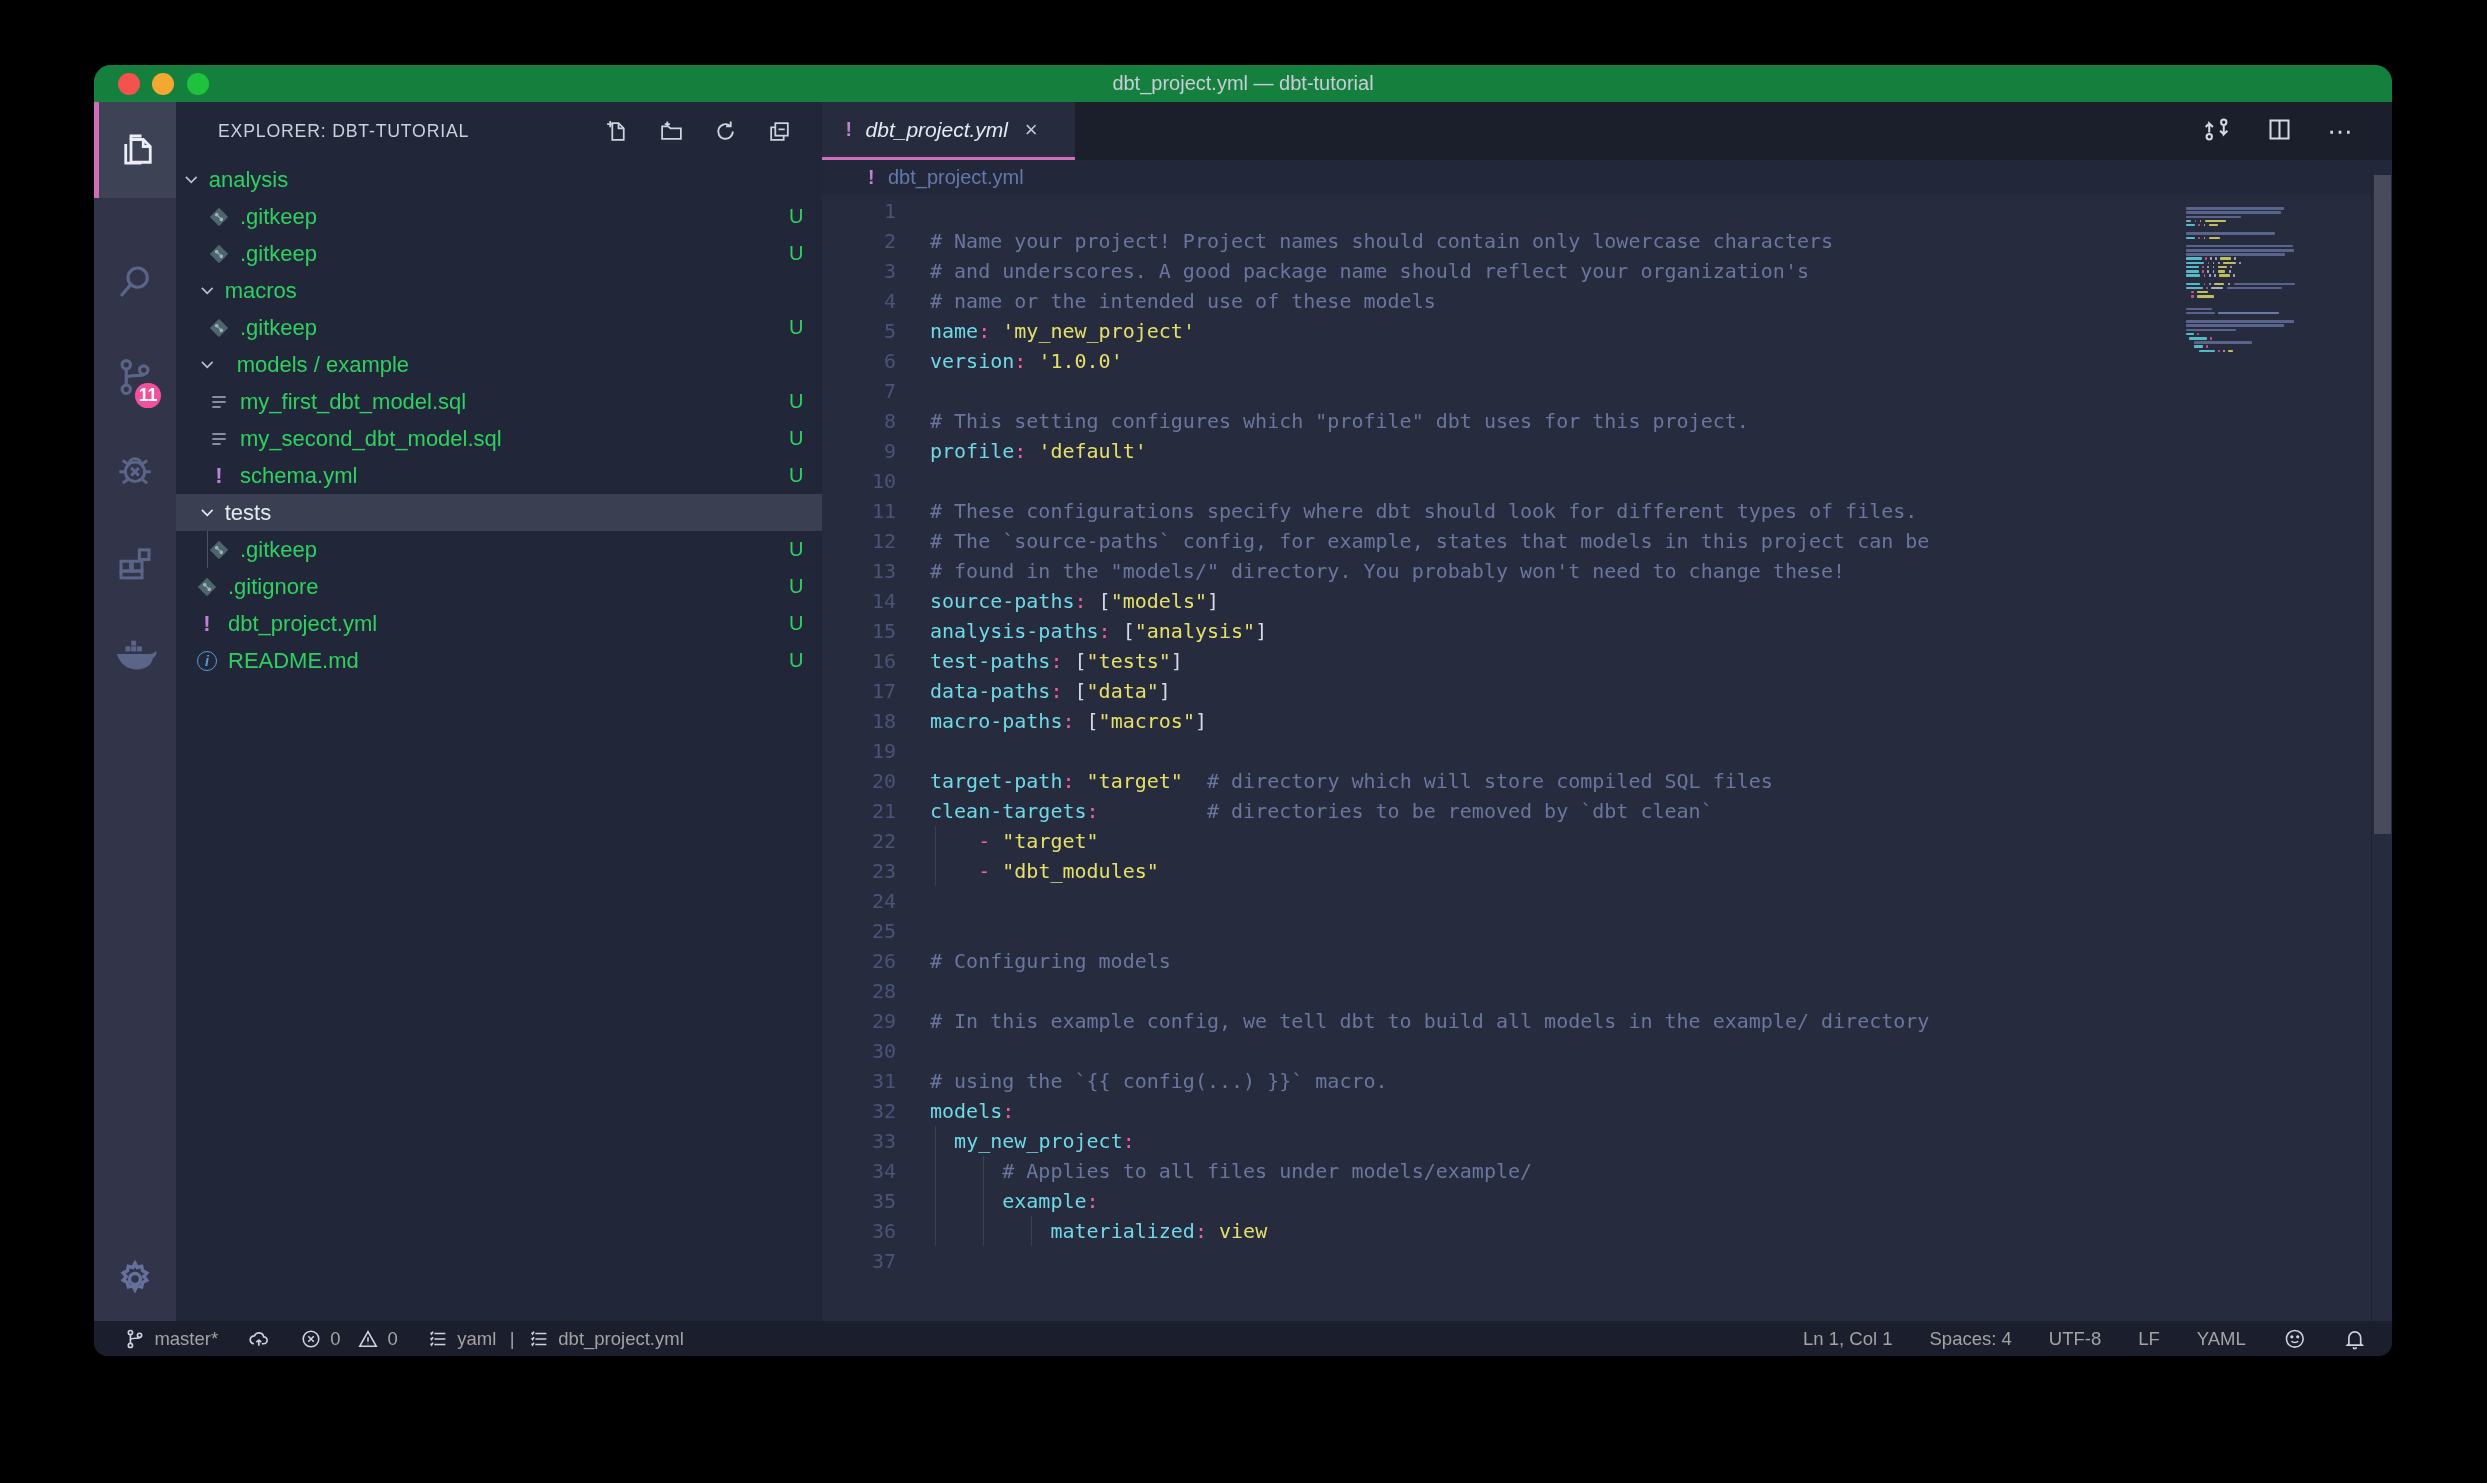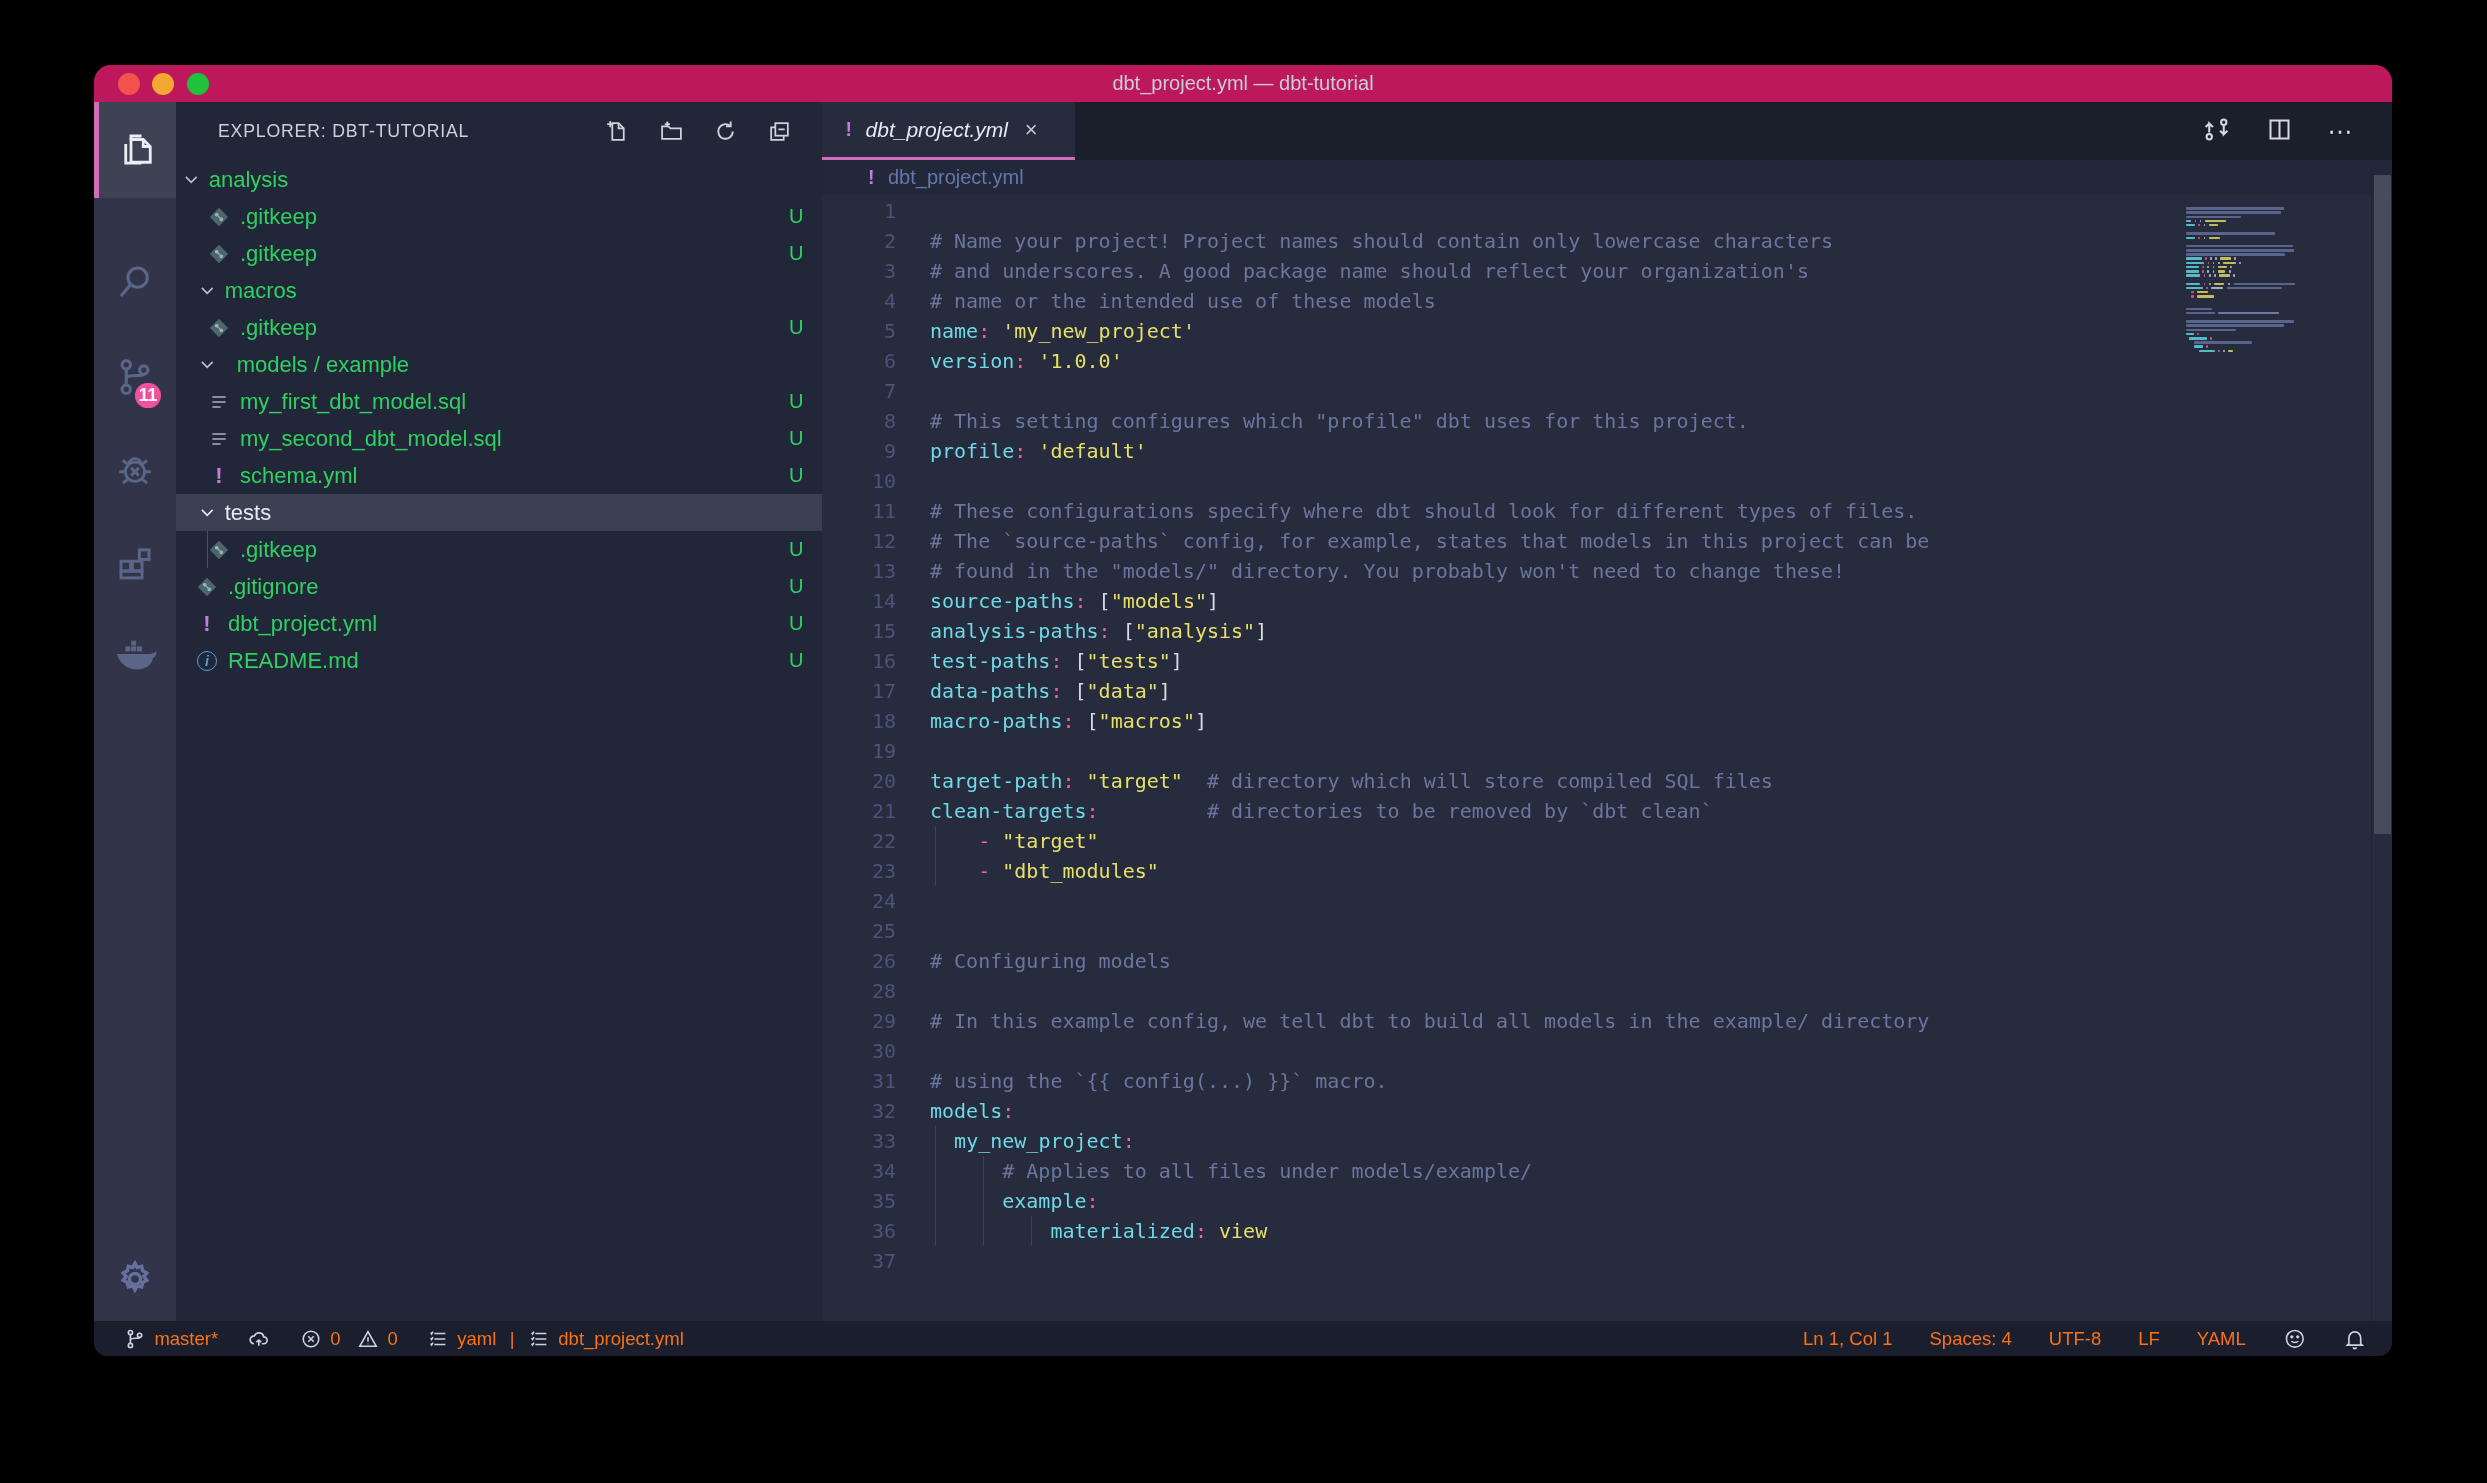--- a/index.html
+++ b/index.html
@@ -5,21 +5,21 @@
   * { margin:0; padding:0; box-sizing:border-box; }
   html,body { width:2487px; height:1484px; background:#000; overflow:hidden;
               font-family:"Liberation Sans", sans-serif; }
 
   .window { position:absolute; left:94px; top:65px; width:2298px; height:1291px;
             background:#1e2130; border-radius:17px 17px 13.5px 13.5px; overflow:hidden;
             box-shadow:0 34px 93px 25px rgba(0,0,0,.8); }
 
   
   .titlebar { position:absolute; left:0; top:0; width:100%; height:37px;
-              background:#be185d; display:flex; align-items:center; justify-content:center; }
+              background:#15803d; display:flex; align-items:center; justify-content:center; }
   .traffic { position:absolute; left:23.6px; top:7.6px; display:flex; gap:12.6px; }
   .tl { width:22px; height:22px; border-radius:50%; }
   .tl.red{ background:#f4524c; } .tl.yellow{ background:#f3a832; } .tl.green{ background:#1ec23c; }
   .title-text { color:#c9cdd9; font-size:20px; }
 
   
   .activitybar { position:absolute; left:0; top:37px; width:82px; bottom:35px; background:#32354a; }
   .act-item { position:absolute; left:0; width:82px; height:93px;
               display:flex; align-items:center; justify-content:center; }
   .act-item.active { background:#3e4255; border-left:5px solid #d06db8; height:96px; }
@@ -77,21 +77,21 @@
   .minimap { position:absolute; left:1364px; top:101px; width:156px; }
   .mrow { height:4.2px; display:flex; gap:3.4px; }
   .mseg { height:2.5px; border-radius:0.8px; }
 
   .scrollbar { position:absolute; right:0; top:63px; bottom:0; width:21px;
                border-left:0.8px solid #1f2333; }
   .thumb { position:absolute; left:1.7px; top:10px; width:17.7px; height:659px; background:#474b5c; }
 
   
   .statusbar { position:absolute; left:0; bottom:0; width:100%; height:35px; background:#1b1e2c;
-               display:flex; align-items:center; color:#f97316; font-size:18.5px;
+               display:flex; align-items:center; color:#a3a3a3; font-size:18.5px;
                padding:0 25px 0 30px; }
   .st-group { display:flex; align-items:center; gap:8.4px; margin-right:29px; }
   .st-right { margin-left:auto; display:flex; align-items:center; gap:37px; }
   .statusbar svg { display:block; }
 </style>
 </head>
 <body>
 
 <div class="window">
 

